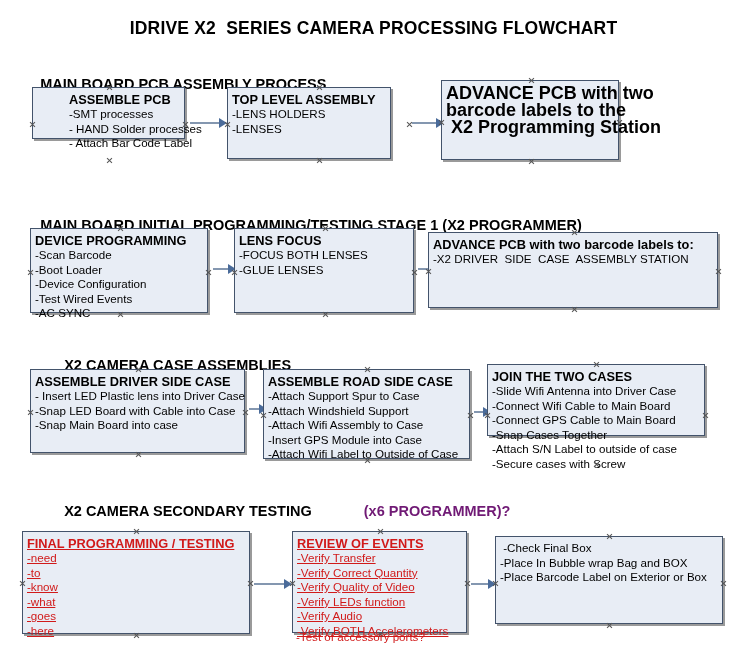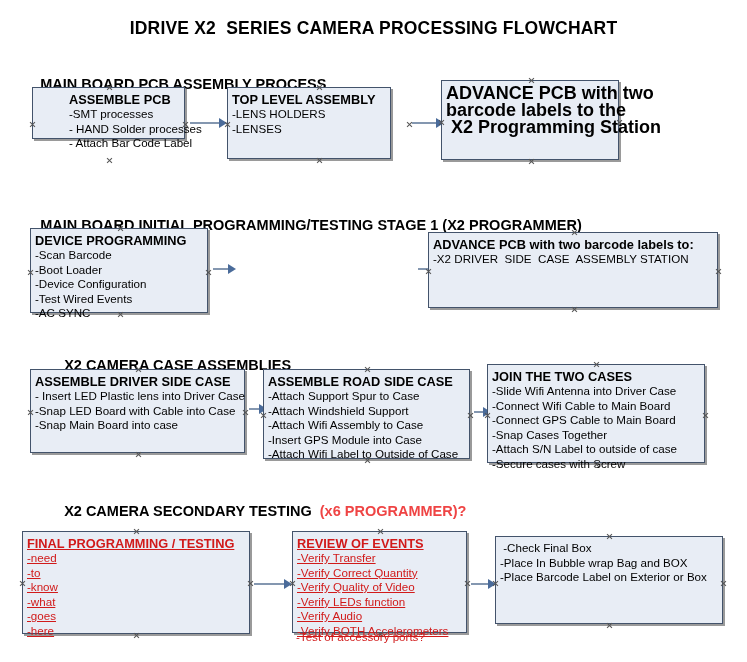--- a/index.html
+++ b/index.html
@@ -33,21 +33,22 @@
     white-space: pre;
   }
   .section-title {
     position: absolute;
     font-size: 14.5px;
     font-weight: bold;
     color: #000000;
     white-space: pre;
   }
   .section-title .red-note {
-    color: #ef4444;
+    color: #701a75;
+    margin-left: 44px;
   }
   
   .box {
     position: absolute;
     background: #e8edf5;
     border: 1px solid #43536b;
     box-shadow: 2px 2px 0 0 #9a9a9a;
     box-sizing: border-box;
     overflow: visible;
   }
@@ -190,20 +191,31 @@
     </div>
     <div class="handle" style="left:-4px; top:40px;"></div>
     <div class="handle" style="left:86px; top:-4px;"></div>
     <div class="handle" style="left:86px; top:82px;"></div>
     <div class="handle" style="left:174px; top:40px;"></div>
   </div>
 
   <div class="conn" style="left:213px; top:268px; width:18px;"></div>
   <div class="conn-head" style="left:228px; top:264px;"></div>
 
+  <div class="box" style="left:234px; top:228px; width:180px; height:85px;">
+    <div class="box-inner">
+      <div class="box-title">LENS FOCUS</div>
+      <div class="box-line">-FOCUS BOTH LENSES</div>
+      <div class="box-line">-GLUE LENSES</div>
+    </div>
+    <div class="handle" style="left:-4px; top:40px;"></div>
+    <div class="handle" style="left:87px; top:-4px;"></div>
+    <div class="handle" style="left:87px; top:82px;"></div>
+    <div class="handle" style="left:176px; top:40px;"></div>
+  </div>
 
   <div class="conn" style="left:418px; top:268px; width:17px;"></div>
   <div class="conn-head" style="left:432px; top:264px;"></div>
 
   <div class="box" style="left:428px; top:232px; width:290px; height:76px;">
     <div class="box-inner">
       <div class="box-title">ADVANCE PCB with two barcode labels to:</div>
       <div class="box-line">-X2 DRIVER  SIDE  CASE  ASSEMBLY STATION</div>
     </div>
     <div class="handle" style="left:-4px; top:35px;"></div>
@@ -243,21 +255,21 @@
     </div>
     <div class="handle" style="left:-4px; top:42px;"></div>
     <div class="handle" style="left:100px; top:-4px;"></div>
     <div class="handle" style="left:100px; top:87px;"></div>
     <div class="handle" style="left:203px; top:42px;"></div>
   </div>
 
   <div class="conn" style="left:474px; top:411px; width:15px;"></div>
   <div class="conn-head" style="left:483px; top:407px;"></div>
 
-  <div class="box" style="left:487px; top:364px; width:218px; height:99px;">
+  <div class="box" style="left:487px; top:364px; width:218px; height:72px;">
     <div class="box-inner">
       <div class="box-title">JOIN THE TWO CASES</div>
       <div class="box-line">-Slide Wifi Antenna into Driver Case</div>
       <div class="box-line">-Connect Wifi Cable to Main Board</div>
       <div class="box-line">-Connect GPS Cable to Main Board</div>
       <div class="box-line">-Snap Cases Together</div>
       <div class="box-line">-Attach S/N Label to outside of case</div>
       <div class="box-line">-Secure cases with Screw</div>
     </div>
     <div class="handle" style="left:-4px; top:47px;"></div>

